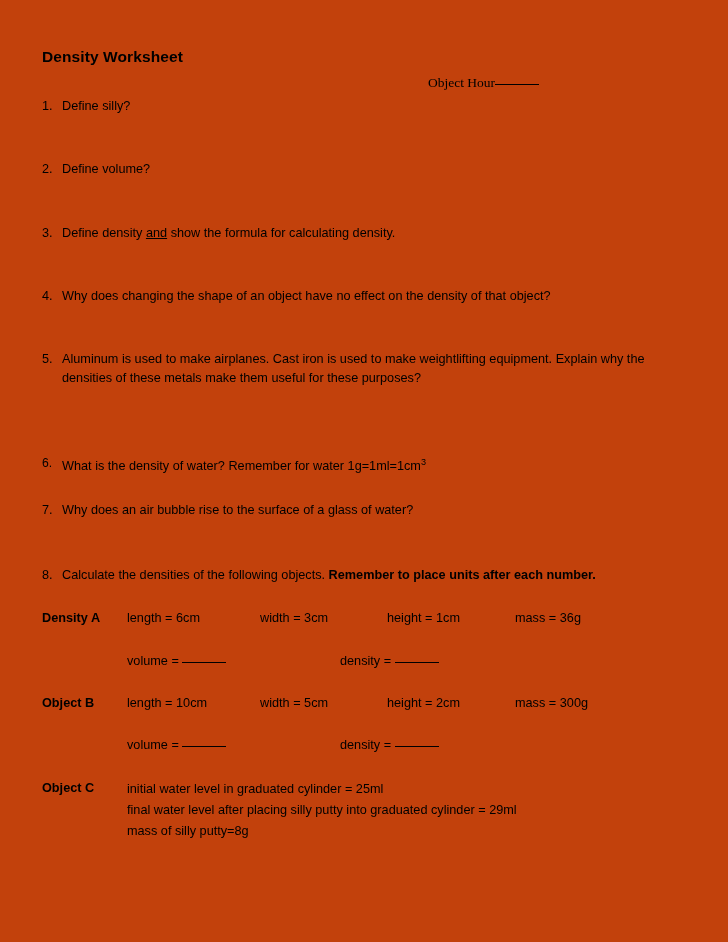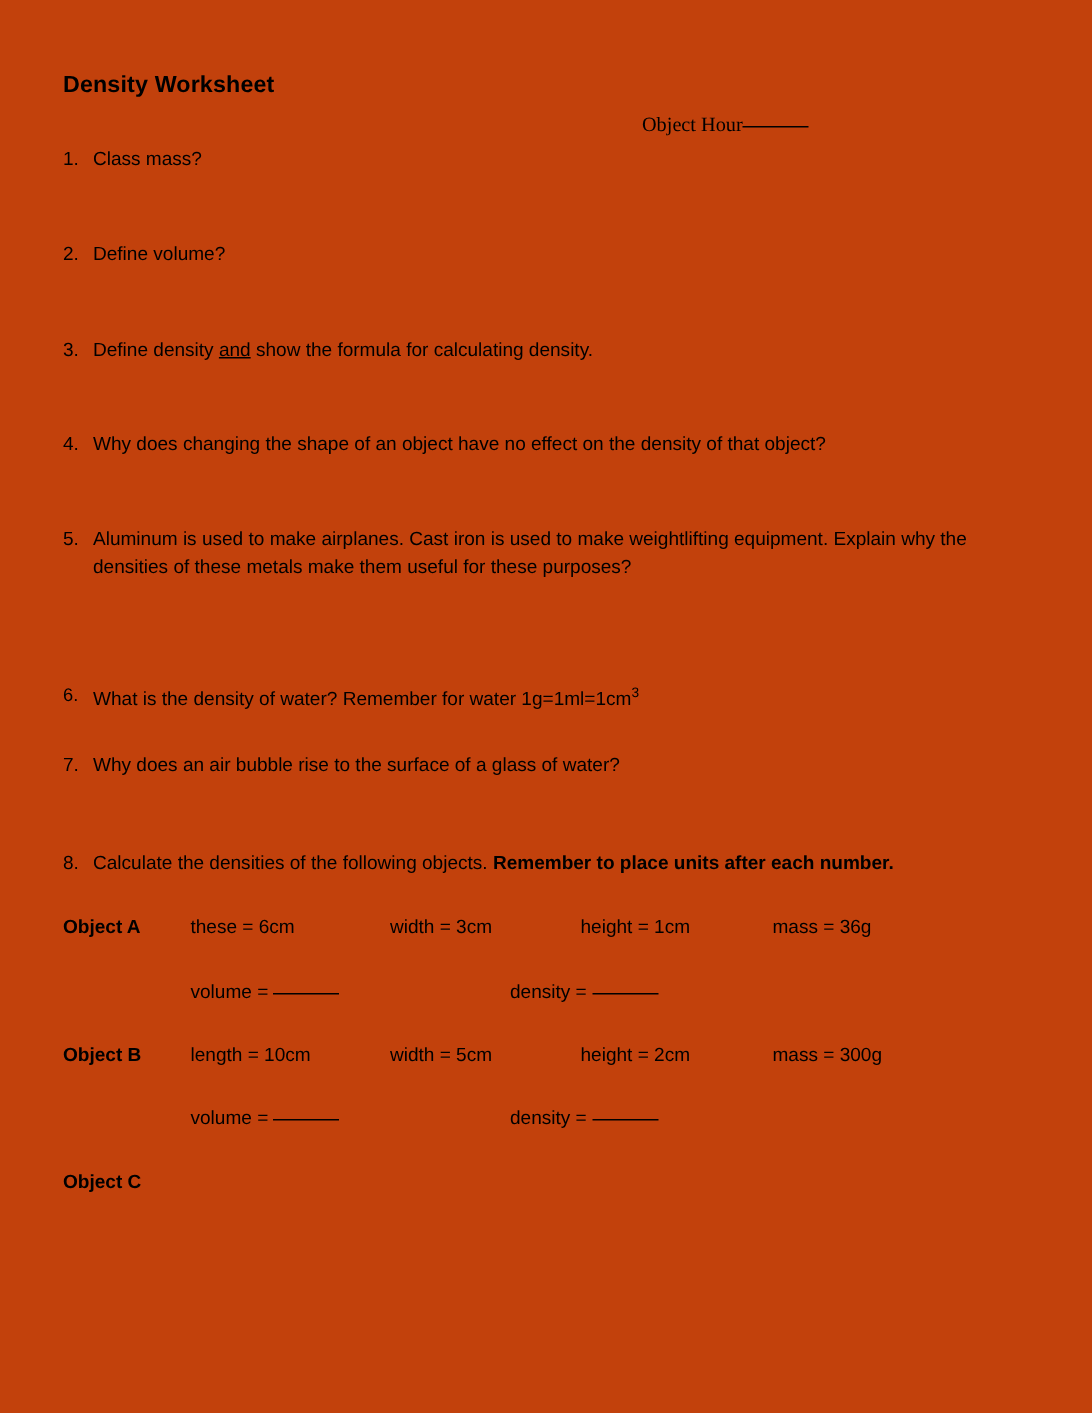--- a/index.html
+++ b/index.html
@@ -136,21 +136,21 @@
 
 <div class="page">
 
   <div class="doc-title">Density Worksheet</div>
 
 
   <div class="class-line"><span>Object Hour</span><span class="rule"></span></div>
 
   <div class="q" style="top:97px;">
     <span class="num">1.</span>
-    <span class="body">Class mass?</span>
+    <span class="body">Define silly?</span>
   </div>
 
   <div class="q" style="top:160px;">
     <span class="num">2.</span>
     <span class="body">Define volume?</span>
   </div>
 
   <div class="q" style="top:224px;">
     <span class="num">3.</span>
     <span class="body"><span>Define density </span><u class="plain">and</u><span> show the formula for calculating density.</span></span>
@@ -175,22 +175,22 @@
     <span class="num">7.</span>
     <span class="body">Why does an air bubble rise to the surface of a glass of water?</span>
   </div>
 
   <div class="q wide" style="top:566px;">
     <span class="num">8.</span>
     <span class="body"><span>Calculate the densities of the following objects.  </span><b class="strong">Remember to place units after each number.</b></span>
   </div>
 
   <div class="orow" style="top:609px;">
-    <span class="label">Object A</span>
-    <span class="cell c-len">these = 6cm</span>
+    <span class="label">Density A</span>
+    <span class="cell c-len">length = 6cm</span>
     <span class="cell c-wid">width = 3cm</span>
     <span class="cell c-hgt">height = 1cm</span>
     <span class="cell c-mas">mass = 36g</span>
   </div>
 
   <div class="orow" style="top:652px;">
     <span class="cell c-vol"><span>volume = </span><span class="blank"></span></span>
     <span class="cell c-den"><span>density = </span><span class="blank"></span></span>
   </div>
 
@@ -203,16 +203,19 @@
   </div>
 
   <div class="orow" style="top:736px;">
     <span class="cell c-vol"><span>volume = </span><span class="blank"></span></span>
     <span class="cell c-den"><span>density = </span><span class="blank"></span></span>
   </div>
 
   <div class="orow" style="top:779px;">
     <span class="label">Object C</span>
     <div class="obj-c-lines">
+      <div>initial water level in graduated cylinder = 25ml</div>
+      <div>final water level after placing silly putty into graduated cylinder = 29ml</div>
+      <div>mass of silly putty=8g</div>
     </div>
   </div>
 
 </div>
 
 </body></html>

